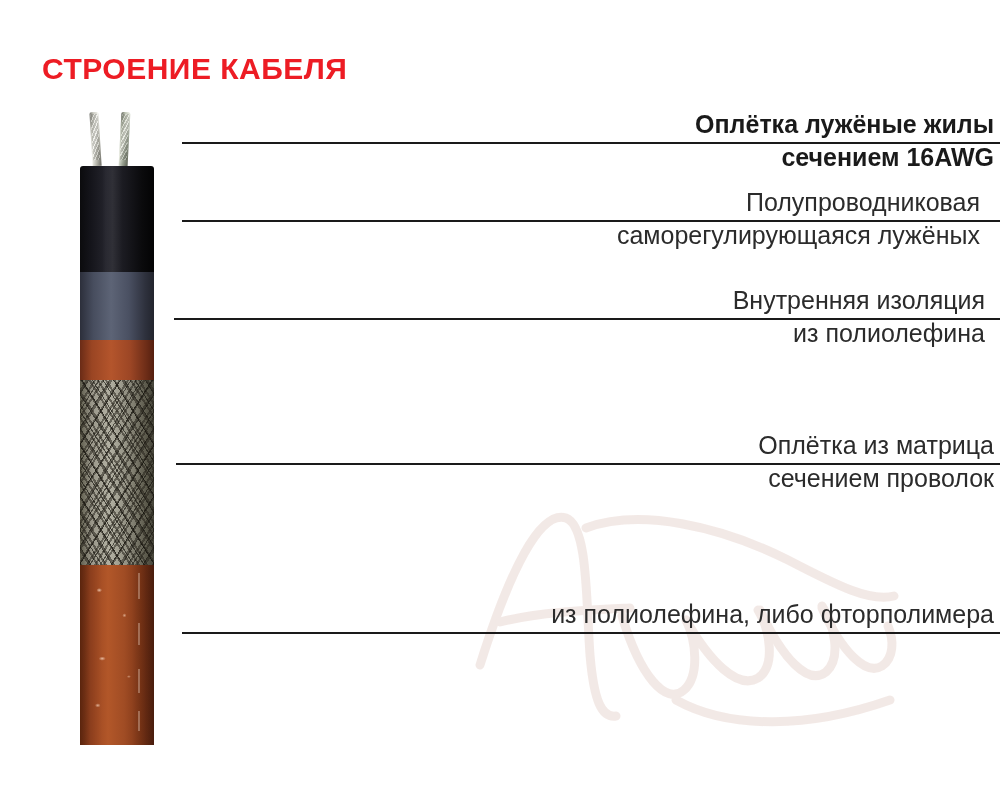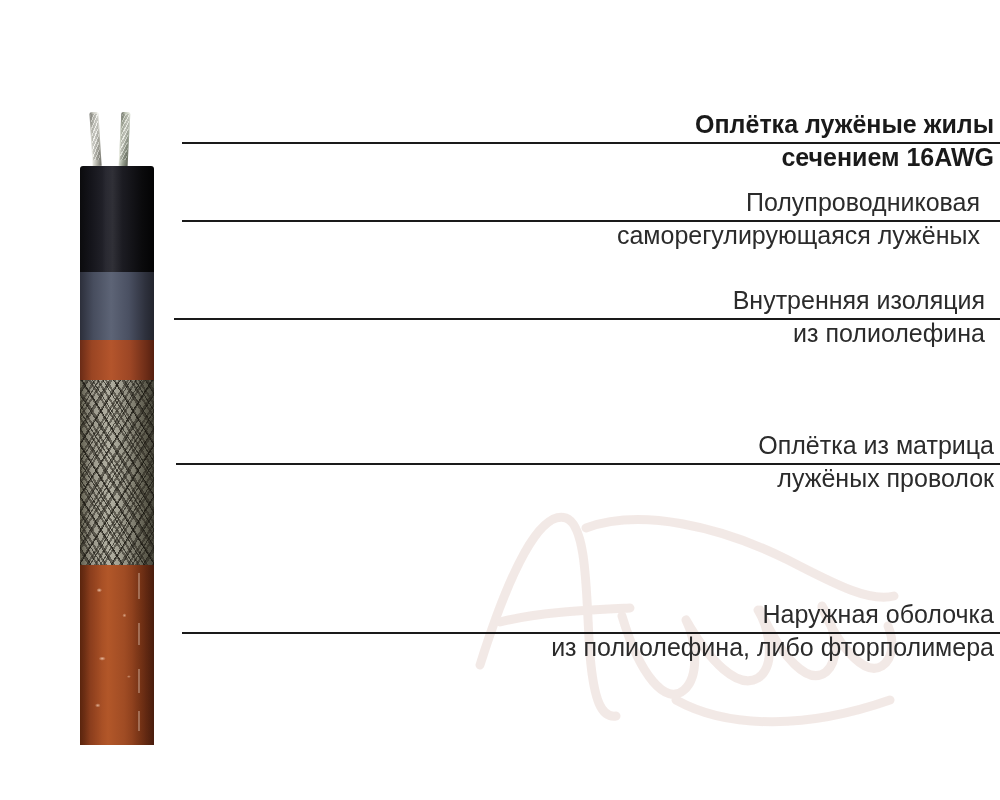--- a/index.html
+++ b/index.html
@@ -175,20 +175,21 @@
       <path d="M10 175 C40 80, 70 20, 96 28 C118 36, 116 110, 120 165 C124 212, 132 228, 146 226"></path>
       <path d="M30 132 C70 122, 120 120, 160 118"></path>
       <path d="M116 38 C170 18, 250 36, 318 70 C368 96, 400 112, 424 106"></path>
       <path d="M152 126 C170 186, 196 216, 214 200 C230 186, 226 150, 216 130 C240 172, 268 200, 288 188 C306 176, 300 140, 288 120"></path>
       <path d="M290 120 C312 168, 338 196, 356 182 C372 168, 364 134, 352 116"></path>
       <path d="M352 118 C372 162, 396 186, 412 176 C424 168, 424 150, 418 136"></path>
       <path d="M206 210 C260 240, 340 238, 420 210"></path>
     </g>
   </svg>
 
+  <div id="diagram-title">СТРОЕНИЕ КАБЕЛЯ</div>
 
   <div id="cable-illustration">
     <div class="wire left"></div>
     <div class="wire right"></div>
 
     <div class="cable-layer" id="layer-matrix"></div>
     <div class="cable-layer" id="layer-inner-insulation"></div>
     <div class="cable-layer" id="layer-jacket-upper"></div>
     <div class="cable-layer" id="layer-braid"></div>
     <div class="cable-layer" id="layer-outer-jacket">
@@ -215,21 +216,20 @@
     <span class="line-b">саморегулирующаяся лужёных</span>
   </div>
 
   <div class="label" id="label-inner-insulation" style="right:15px; top:284px;">
     <span class="line-a">Внутренняя изоляция</span>
     <span class="line-b">из полиолефина</span>
   </div>
 
   <div class="label" id="label-braid" style="right:6px; top:429px;">
     <span class="line-a">Оплётка из матрица</span>
-    <span class="line-b">лужёных проволок</span>
+    <span class="line-b">сечением проволок</span>
   </div>
 
   <div class="label" id="label-outer-jacket" style="right:6px; top:598px;">
-    <span class="line-a">Наружная оболочка</span>
     <span class="line-b">из полиолефина, либо фторполимера</span>
   </div>
 
 </div>
 
 </body></html>

